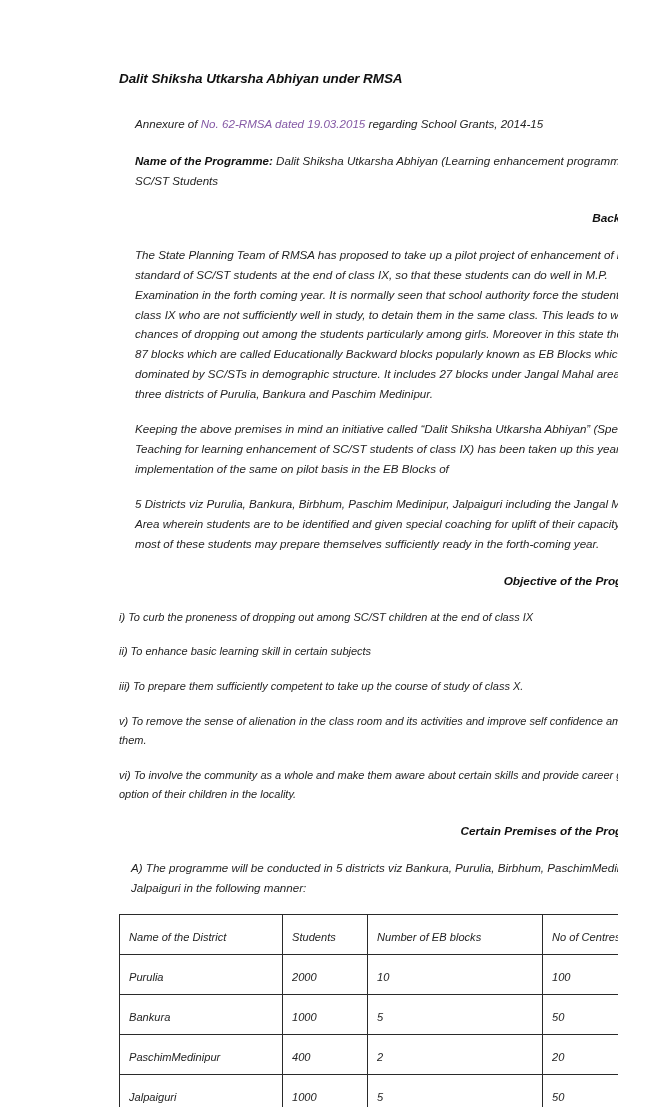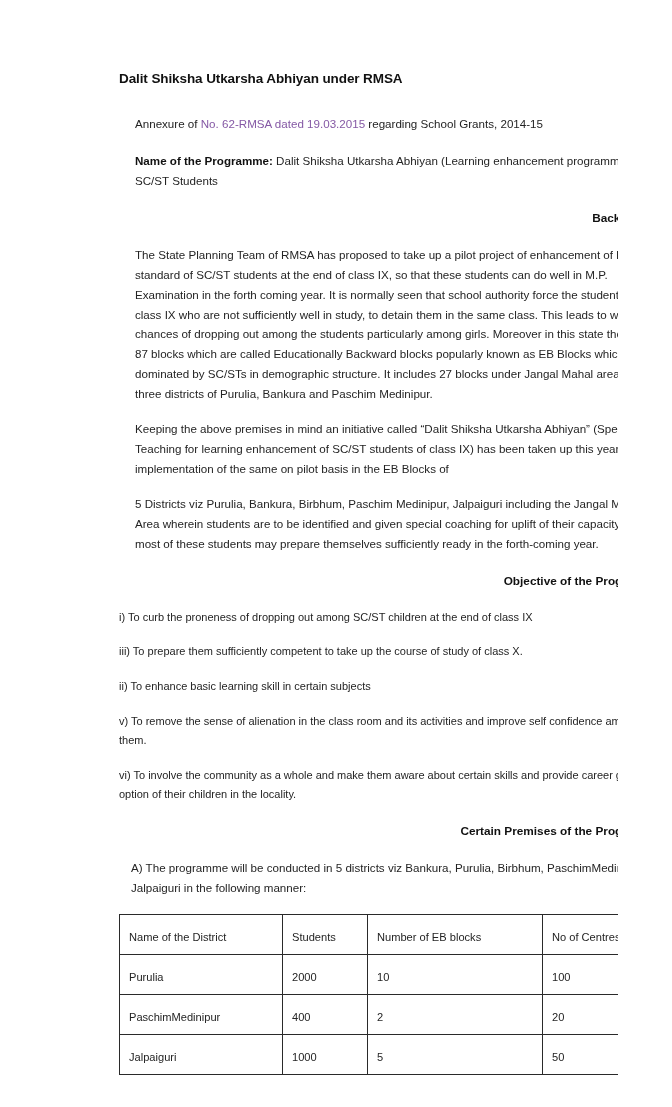--- a/index.html
+++ b/index.html
@@ -13,20 +13,21 @@
     -webkit-font-smoothing: antialiased;
   }
   .page {
     position: relative;
     width: 564px;
     height: 1107px;
     margin: 0 auto;
     background: #ffffff;
     overflow: hidden;
     box-sizing: border-box;
+    font-style: italic;
   }
   .content {
     position: absolute;
     left: 65px;
     top: 70px;
     width: 542px;
   }
   .doc-title {
     font-size: 13.5px;
     font-weight: bold;
@@ -110,22 +111,22 @@
 
     <div class="section-head">Background</div>
 
     <p>The State Planning Team of RMSA has proposed to take up a pilot project of enhancement of learning standard of SC/ST students at the end of class IX, so that these students can do well in M.P. Examination in the forth coming year. It is normally seen that school authority force the students of class IX who are not sufficiently well in study, to detain them in the same class. This leads to wide chances of dropping out among the students particularly among girls. Moreover in this state there are 87 blocks which are called Educationally Backward blocks popularly known as EB Blocks which are dominated by SC/STs in demographic structure. It includes 27 blocks under Jangal Mahal area in three districts of Purulia, Bankura and Paschim Medinipur.</p>
     <p>Keeping the above premises in mind an initiative called “Dalit Shiksha Utkarsha Abhiyan” (Special Teaching for learning enhancement of SC/ST students of class IX) has been taken up this year for implementation of the same on pilot basis in the EB Blocks of</p>
     <p>5 Districts viz Purulia, Bankura, Birbhum, Paschim Medinipur, Jalpaiguri including the Jangal Mahal Area wherein students are to be identified and given special coaching for uplift of their capacity so that most of these students may prepare themselves sufficiently ready in the forth-coming year.</p>
 
     <div class="section-head">Objective of the Programme</div>
 
     <p class="list-item">i) To curb the proneness of dropping out among SC/ST children at the end of class IX</p>
+    <p class="list-item">ii) To enhance basic learning skill in certain subjects</p>
     <p class="list-item">iii) To prepare them sufficiently competent to take up the course of study of class X.</p>
-    <p class="list-item">ii) To enhance basic learning skill in certain subjects</p>
     <p class="list-item">v) To remove the sense of alienation in the class room and its activities and improve self confidence among them.</p>
     <p class="list-item">vi) To involve the community as a whole and make them aware about certain skills and provide career guidance option of their children in the locality.</p>
 
     <div class="section-head">Certain Premises of the Programme</div>
 
     <p class="premise">A) The programme will be conducted in 5 districts viz Bankura, Purulia, Birbhum, PaschimMedinipur, Jalpaiguri in the following manner:</p>
 
     <table class="district-table">
       <colgroup>
         <col class="c0">
@@ -142,20 +143,26 @@
         </tr>
       </thead>
       <tbody>
         <tr>
           <td>Purulia</td>
           <td>2000</td>
           <td>10</td>
           <td>100</td>
         </tr>
         <tr>
+          <td>Bankura</td>
+          <td>1000</td>
+          <td>5</td>
+          <td>50</td>
+        </tr>
+        <tr>
           <td>PaschimMedinipur</td>
           <td>400</td>
           <td>2</td>
           <td>20</td>
         </tr>
         <tr>
           <td>Jalpaiguri</td>
           <td>1000</td>
           <td>5</td>
           <td>50</td>

